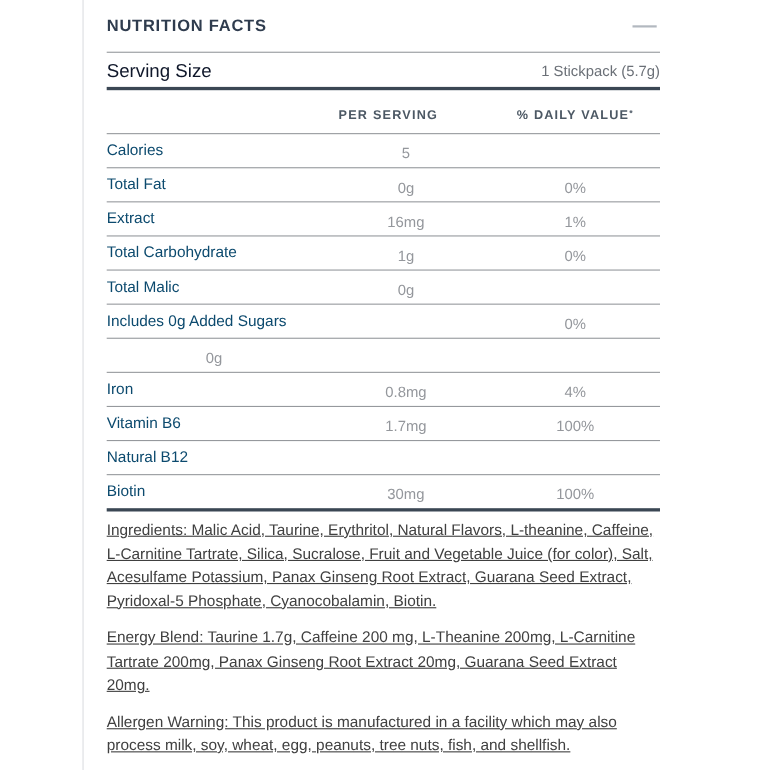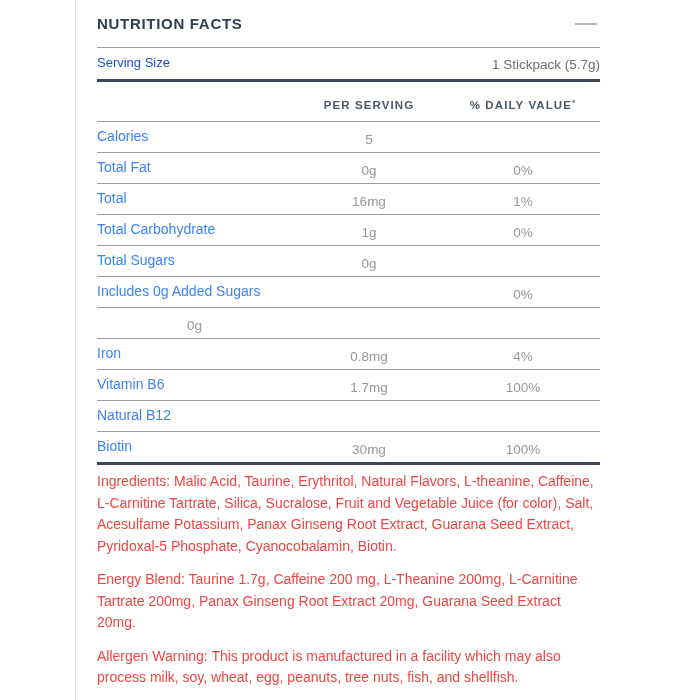--- a/index.html
+++ b/index.html
@@ -37,59 +37,61 @@
     width:22px; height:2px;
     background:#b2b8bf;
     margin-right:3px;
   }
 
   
   .serving-row {
     display:flex; justify-content:space-between; align-items:flex-start;
     height:31px;
   }
-  .serving-label { font-size:13px; color:#1d4ed8; padding-top:7px; }
+  .serving-label { font-size:17px; color:#0f172a; padding-top:7px; }
   .serving-value { font-size:13.5px; color:#6b7077; padding-top:9px; }
 
   .thick-bar { height:3px; background:#3b4754; }
 
   
   .col-headers {
     display:grid; grid-template-columns:1fr 154px 154px;
     height:39px;
+    gap:16px;
   }
   .col-h {
     font-size:11.5px; font-weight:bold;
     letter-spacing:1.1px;
     color:#4c5864;
     text-align:center;
     padding-top:17px;
     white-space:nowrap;
   }
   .col-h sup { font-size:8px; vertical-align:top; line-height:1; }
 
   
   .nrow {
     display:grid; grid-template-columns:1fr 154px 154px;
     height:31px;
     border-top:1px solid #96999d;
   }
-  .nrow .nlabel { font-size:14px; color:#3b82f6; padding-top:6px; white-space:nowrap; }
+  .nrow .nlabel { font-size:14px; color:#0c4a6e; padding-top:6px; white-space:nowrap; }
   .nrow .nval, .nrow .npct {
     font-size:13.5px; color:#94979c;
     text-align:center; padding-top:10px;
   }
 
   
   .paragraphs { padding-top:6px; }
   .paragraphs p {
     margin:0 0 12px;
     font-size:14px;
     line-height:21.5px;
-    color:#ef4444;
+    color:#404040;
+    text-decoration:underline;
   }
 </style>
 </head>
 <body>
 
 <div class="page">
   <div class="vline"></div>
 
   <div class="content">
 
@@ -119,33 +121,33 @@
           <span class="npct"></span>
         </div>
 
         <div class="nrow">
           <span class="nlabel">Total Fat</span>
           <span class="nval">0g</span>
           <span class="npct">0%</span>
         </div>
 
         <div class="nrow">
-          <span class="nlabel">Total</span>
+          <span class="nlabel">Extract</span>
           <span class="nval">16mg</span>
           <span class="npct">1%</span>
         </div>
 
         <div class="nrow">
           <span class="nlabel">Total Carbohydrate</span>
           <span class="nval">1g</span>
           <span class="npct">0%</span>
         </div>
 
         <div class="nrow">
-          <span class="nlabel">Total Sugars</span>
+          <span class="nlabel">Total Malic</span>
           <span class="nval">0g</span>
           <span class="npct"></span>
         </div>
 
         <div class="nrow">
           <span class="nlabel">Includes 0g Added Sugars</span>
           <span class="nval"></span>
           <span class="npct">0%</span>
         </div>
 

